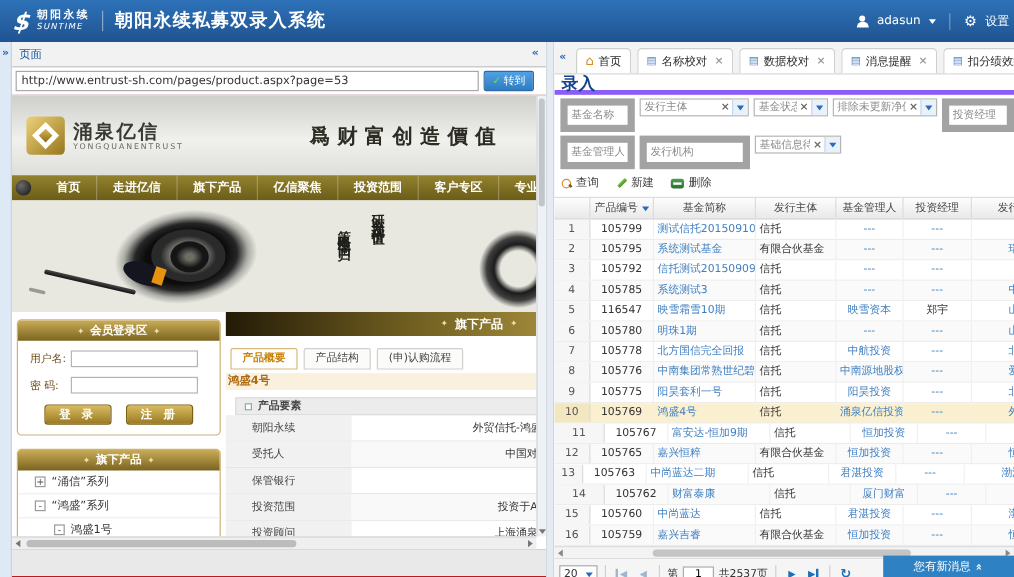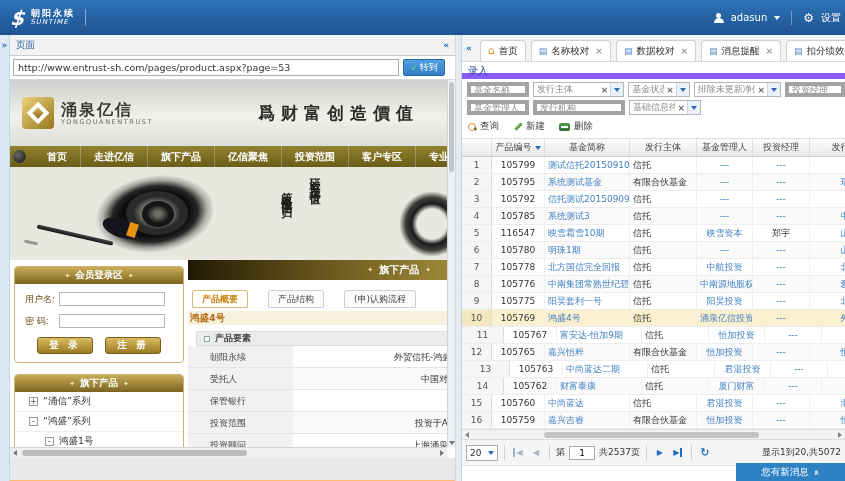--- a/index.html
+++ b/index.html
@@ -24,21 +24,21 @@
   .t-dn-w{border-left:3.5px solid transparent;border-right:3.5px solid transparent;border-top:4px solid #fff}
   .tb-sep{width:1px;height:14px;background:rgba(255,255,255,.35);margin:0 4px}
   .ic-gear{font-size:12px;line-height:12px}
   .tb-set{font-size:10px}
 
   
   .lstrip{position:absolute;left:0;top:35px;width:10px;height:446px;background:#dde9f5;border-right:1px solid #c2d4e8;text-align:center}
   .lstrip span{color:#2a6bb5;font-size:9px;font-weight:bold;line-height:20px}
 
   
-  .lpanel{position:absolute;left:10px;top:35px;width:445px;height:446px;background:#fdba74}
+  .lpanel{position:absolute;left:10px;top:35px;width:445px;height:446px;background:#b91c1c}
   .lp-header{height:21px;background:#f2f2f2;border-bottom:1px solid #ccc;display:flex;align-items:center;padding:0 6px}
   .lp-title{color:#1c5a9e;font-size:9.5px}
   .lp-col{margin-left:auto;color:#2a6bb5;font-size:9px;font-weight:bold}
   .url-row{height:23px;display:flex;align-items:center;padding:0 3px;background:#fff}
   .url-input{width:386px;height:17px;border:1px solid #a9a9a9;font-size:9.5px;color:#333;padding:0 4px}
   .go-btn{margin-left:4px;width:42px;height:17px;background:linear-gradient(#51a0e2,#2f7cc4);border:1px solid #2a6cab;border-radius:2px;color:#fff;font-size:9px;display:flex;align-items:center;justify-content:center;gap:2px}
   .go-chk{color:#5fe05f;font-weight:bold;font-size:9px}
 
   
   .webpage{position:relative;height:379px;overflow:hidden;background:#fff;border-top:1px solid #d8d8d8}
@@ -77,21 +77,21 @@
   .login-inp{width:106px;height:14px;border:1px solid #b5b5b5}
   .login-btns{display:flex;justify-content:center;gap:12px;margin-top:9px}
   .gold-btn{width:56px;height:17px;background:linear-gradient(#d9bc62,#9a7a22);border:1px solid #7c6018;border-radius:3px;color:#fff;font-size:9.5px;font-weight:bold;display:flex;align-items:center;justify-content:center;letter-spacing:3px}
   .tree-box{margin-top:11px;border:1px solid #d0b077;border-radius:4px;background:#fff;padding-bottom:4px}
   .tree-item{display:flex;align-items:center;gap:5px;height:20px;border-bottom:1px solid #eee;padding-left:14px;font-size:9.5px;color:#333}
   .tree-item.lvl1{padding-left:30px}
   .toggle{width:9px;height:9px;border:1px solid #999;background:#fff;font-size:8px;line-height:7px;text-align:center;color:#555;flex:none}
   
   .wp-right{position:absolute;left:178px;top:0;width:259px;overflow:hidden}
   .prod-hd{width:100%;height:20px;background:linear-gradient(90deg,#221a06,#6b5a1e 55%,#9c8638);display:flex;align-items:center;justify-content:flex-end;color:#fff;font-size:10px;font-weight:bold;gap:6px;padding-right:16px}
-  .ptabs{display:flex;gap:20px;margin:10px 0 0 4px}
+  .ptabs{display:flex;gap:5px;margin:10px 0 0 4px}
   .ptab{height:18px;padding:0 9px;border:1px solid #cfcfcf;background:#fbfbf9;font-size:9px;line-height:17px;color:#444;border-radius:2px 2px 0 0}
   .ptab.active{border-color:#d8b878;color:#c8820a;font-weight:bold;background:#fff}
   .pname{margin-top:3px;height:14px;line-height:14px;background:#f9f1de;color:#b06a10;font-weight:bold;font-size:9.5px;padding-left:2px}
   .psec{margin-top:6px;margin-left:8px;width:292px;height:15px;background:#ececec;border:1px solid #ddd;display:flex;align-items:center;gap:5px;padding-left:7px;font-size:9px;color:#444;font-weight:bold}
   .psec i{width:6px;height:6px;border:1px solid #8aa;background:#fff}
   .prow{display:flex;width:300px;height:22px;border-bottom:1px solid #e4e4e4;font-size:9px}
   .plabel{width:105px;background:#f1f1f1;line-height:22px;padding-left:22px;color:#444}
   .pvalue{flex:1;text-align:right;line-height:22px;padding-right:4px;color:#333;white-space:nowrap;overflow:hidden}
   .prow:nth-child(even) .pvalue{background:#f9f9f9}
   
@@ -110,24 +110,24 @@
   
   .rpanel{position:absolute;left:462px;top:35px;width:383px;height:446px;background:#fff;overflow:hidden}
   .tabbar{height:27px;background:#f3f3f3;border-bottom:1px solid #d8d8d8;display:flex;align-items:flex-end;padding:0 4px;gap:5px}
   .tab-col{color:#2a6bb5;font-size:9px;font-weight:bold;align-self:center;margin-right:3px}
   .rtab{height:21px;display:flex;align-items:center;gap:4px;padding:0 7px;background:#fff;border:1px solid #cfcfcf;border-bottom:none;border-radius:4px 4px 0 0;font-size:9.5px;color:#2b2b2b;white-space:nowrap}
   .ic-home{color:#d88a1a;font-size:11px;line-height:10px}
   .ic-doc{color:#5b87c5;font-size:9px;line-height:9px}
   .rtab-close{color:#999;font-weight:bold;font-size:9px;margin-left:2px}
 
   .rp-content{padding:0}
-  .entry-title{height:17px;line-height:17px;padding-left:6px;color:#15428b;font-weight:normal;font-size:10px;border-bottom:6px solid #8b5cf6}
+  .entry-title{height:17px;line-height:17px;padding-left:6px;color:#15428b;font-weight:bold;font-size:14px;border-bottom:4px solid #8b5cf6}
   .filters{padding:3px 0 0 5px}
   .f-row{display:flex;gap:4px;margin-bottom:3px}
-  .f-input{height:15px;border:4px solid #a3a3a3;font-size:9px;color:#555;padding:0 3px}
+  .f-input{height:28px;border:6px solid #a3a3a3;font-size:9px;color:#555;padding:0 3px}
   .f-input::placeholder{color:#8a8a8a}
   .combo{height:15px;border:1px solid #b5b5b5;background:#fff;display:flex;align-items:center;overflow:hidden}
   .c-ph{flex:1;color:#8a8a8a;font-size:9px;padding-left:3px;white-space:nowrap;overflow:hidden}
   .c-x{color:#666;font-size:9px;font-weight:bold;padding:0 2px}
   .c-arr{width:13px;height:13px;background:#e9f2fb;border-left:1px solid #c6d8ea;display:flex;align-items:center;justify-content:center}
   .t-dn{border-left:3px solid transparent;border-right:3px solid transparent;border-top:4px solid #2a6bb5}
   .toolbar{display:flex;align-items:center;gap:14px;height:17px;padding-left:6px;margin:2px 0 3px 0}
   .tool{display:flex;align-items:center;gap:4px;font-size:9.5px;color:#444}
   .ico-search{width:8px;height:8px;position:relative}
   .ico-search::before{content:"";position:absolute;left:0;top:0;width:6px;height:6px;border:1.5px solid #e08a2e;border-radius:50%}
@@ -183,20 +183,21 @@
 
   <div class="topbar">
     <div class="tb-logo">
       <span class="tb-mark">$</span>
       <span class="tb-logo-col">
         <span class="tb-cn">朝阳永续</span>
         <span class="tb-en">SUNTIME</span>
       </span>
     </div>
     <span class="tb-div"></span>
+    <span class="tb-title">朝阳永续私募双录入系统</span>
     <div class="tb-right">
       <span class="ic-user"></span>
       <span class="tb-user">adasun</span>
       <span class="tri t-dn-w"></span>
       <span class="tb-sep"></span>
       <span class="ic-gear">⚙</span>
       <span class="tb-set">设置</span>
     </div>
   </div>
 
@@ -542,21 +543,21 @@
             <div class="grow">
               <div class="gcell c-no" style="width: 30px;">12</div>
               <div class="gcell c-code" style="width: 53px;">105765</div>
               <div class="gcell c-name" style="width: 85px;">嘉兴恒粹</div>
               <div class="gcell c-issuer" style="width: 67px;">有限合伙基金</div>
               <div class="gcell c-admin" style="width: 56px;">恒加投资</div>
               <div class="gcell c-mgr" style="width: 57px;">---</div>
               <div class="gcell c-org" style="width: 80px;">恒加</div>
             </div>
             <div class="grow">
-              <div class="gcell c-no" style="width: 48px;">13</div>
+              <div class="gcell c-no" style="width: 24px;">13</div>
               <div class="gcell c-code" style="width: 53px;">105763</div>
               <div class="gcell c-name" style="width: 85px;">中尚蓝达二期</div>
               <div class="gcell c-issuer" style="width: 67px;">信托</div>
               <div class="gcell c-admin" style="width: 56px;">君湛投资</div>
               <div class="gcell c-mgr" style="width: 57px;">---</div>
               <div class="gcell c-org" style="width: 80px;">渤海</div>
             </div>
             <div class="grow">
               <div class="gcell c-no" style="width: 42px;">14</div>
               <div class="gcell c-code" style="width: 53px;">105762</div>

